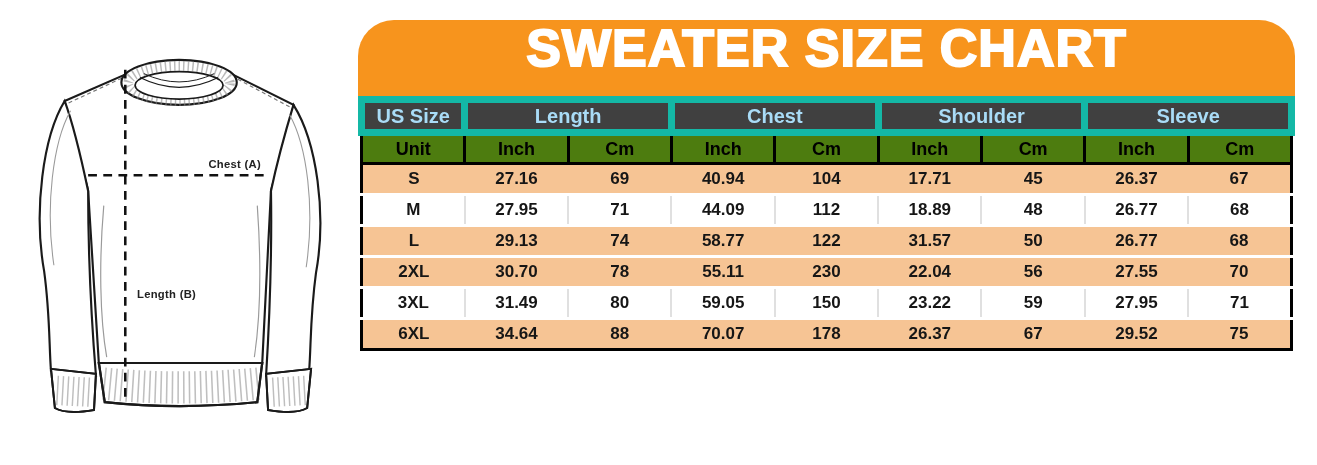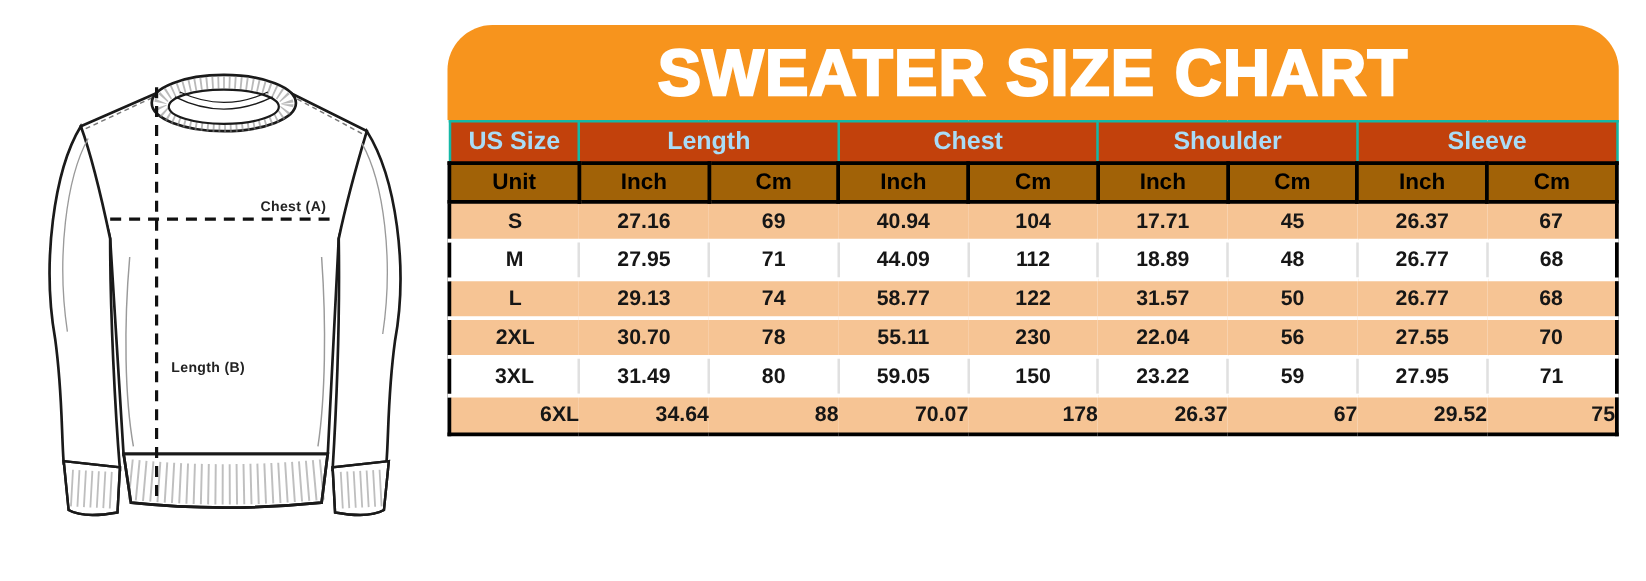--- a/index.html
+++ b/index.html
@@ -5,44 +5,44 @@
   * { margin:0; padding:0; box-sizing:border-box; }
   body { background:#ffffff; font-family:"Liberation Sans", sans-serif; }
   .stage { position:relative; width:1317px; height:465px; background:#fff; overflow:hidden; }
 
   .sweater-svg { position:absolute; left:6px; top:0; width:352px; height:465px; }
   .measure-label { font-family:"Liberation Sans", sans-serif; font-size:11.5px; font-weight:bold; fill:#222; letter-spacing:.3px; }
 
   .chart { position:absolute; left:358px; top:20px; width:937px; }
   .banner {
     height:76px; background:#F7941D; border-radius:36px 36px 0 0;
-    display:flex; align-items:center; justify-content:center;
+    display:flex; justify-content:center;
   }
   .banner-title {
     color:#ffffff; font-size:52px; font-weight:700; letter-spacing:1px;
     -webkit-text-stroke:2px #ffffff; line-height:1; padding-top:2px;
     font-family:"Liberation Sans", sans-serif; white-space:nowrap;
   }
 
   table.size-table { width:100%; border-collapse:collapse; table-layout:fixed; }
   .size-table th, .size-table td { text-align:center; vertical-align:middle; padding:0; }
 
-  th.gh { background:#c2410c; color:#A9DCF7; font-size:20px; font-weight:700;
-          border:2px solid #14b8a6; height:33px; }
-  th.uh { background:#a16207; color:#000; font-size:18px; font-weight:700;
+  th.gh { background:#404040; color:#A9DCF7; font-size:20px; font-weight:700;
+          border:7px solid #14b8a6; height:33px; }
+  th.uh { background:#4d7c0f; color:#000; font-size:18px; font-weight:700;
           border:3px solid #000; height:31px; }
 
   tr.data td { font-size:17px; font-weight:700; color:#161616; height:31px;
                border-bottom:3px solid #ffffff; }
   tr.data.orange td { background:#F6C494; }
   tr.data.white td  { background:#ffffff; }
   tr.data.white td.sep { border-left:2px solid #E0E0E0; }
   tr.data td.bl { border-left:3px solid #000; }
   tr.data td.br { border-right:3px solid #000; }
-  tr.data td.bb { border-bottom:3px solid #000;text-align:right; }
+  tr.data td.bb { border-bottom:3px solid #000; }
 </style>
 </head>
 <body>
 
 <div class="stage">
 
   <svg class="sweater-svg" viewBox="0 0 360 465">
 
     <path d="M60,98 L124,70 Q177,104 230,70 L294,102
              C288,148 276,168 271,190

